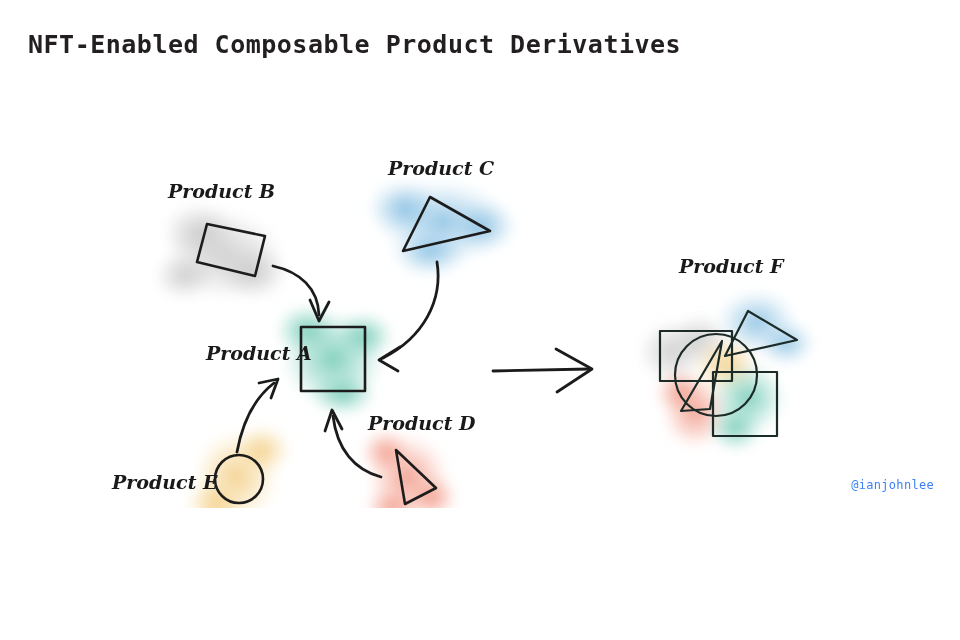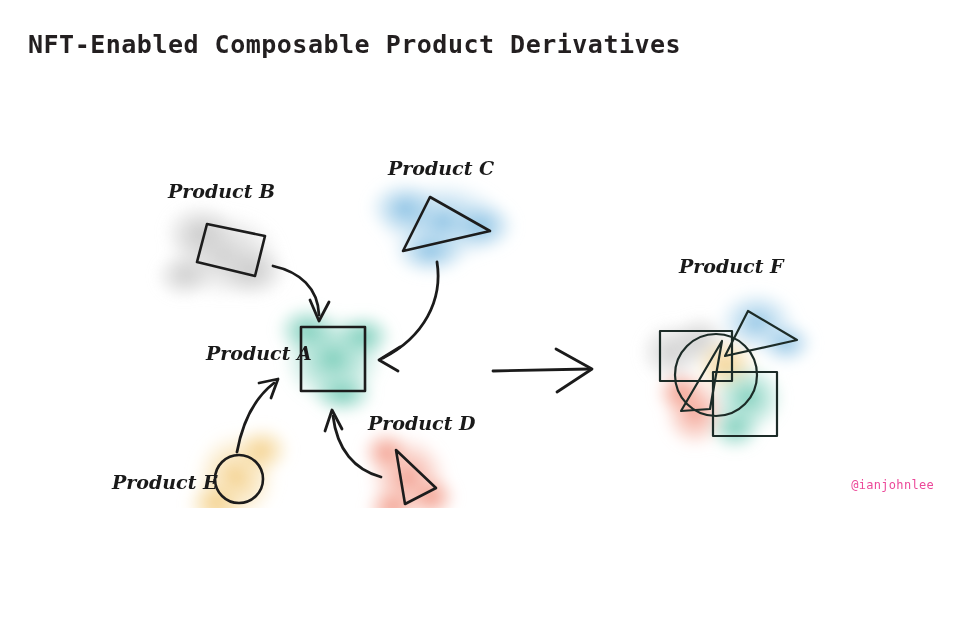--- a/index.html
+++ b/index.html
@@ -25,21 +25,21 @@
     letter-spacing: 0.5px;
     color: #231f20;
     white-space: nowrap;
   }
   #watermark {
     position: absolute;
     right: 26px;
     bottom: 16px;
     font-family: "DejaVu Sans Mono", monospace;
     font-size: 12px;
-    color: #ec4899;
+    color: #3b82f6;
     letter-spacing: 0.3px;
   }
   svg#diagram {
     position: absolute;
     left: 0;
     top: 0;
   }
   .hand-label {
     font-family: "DejaVu Serif", serif;
     font-style: italic;

